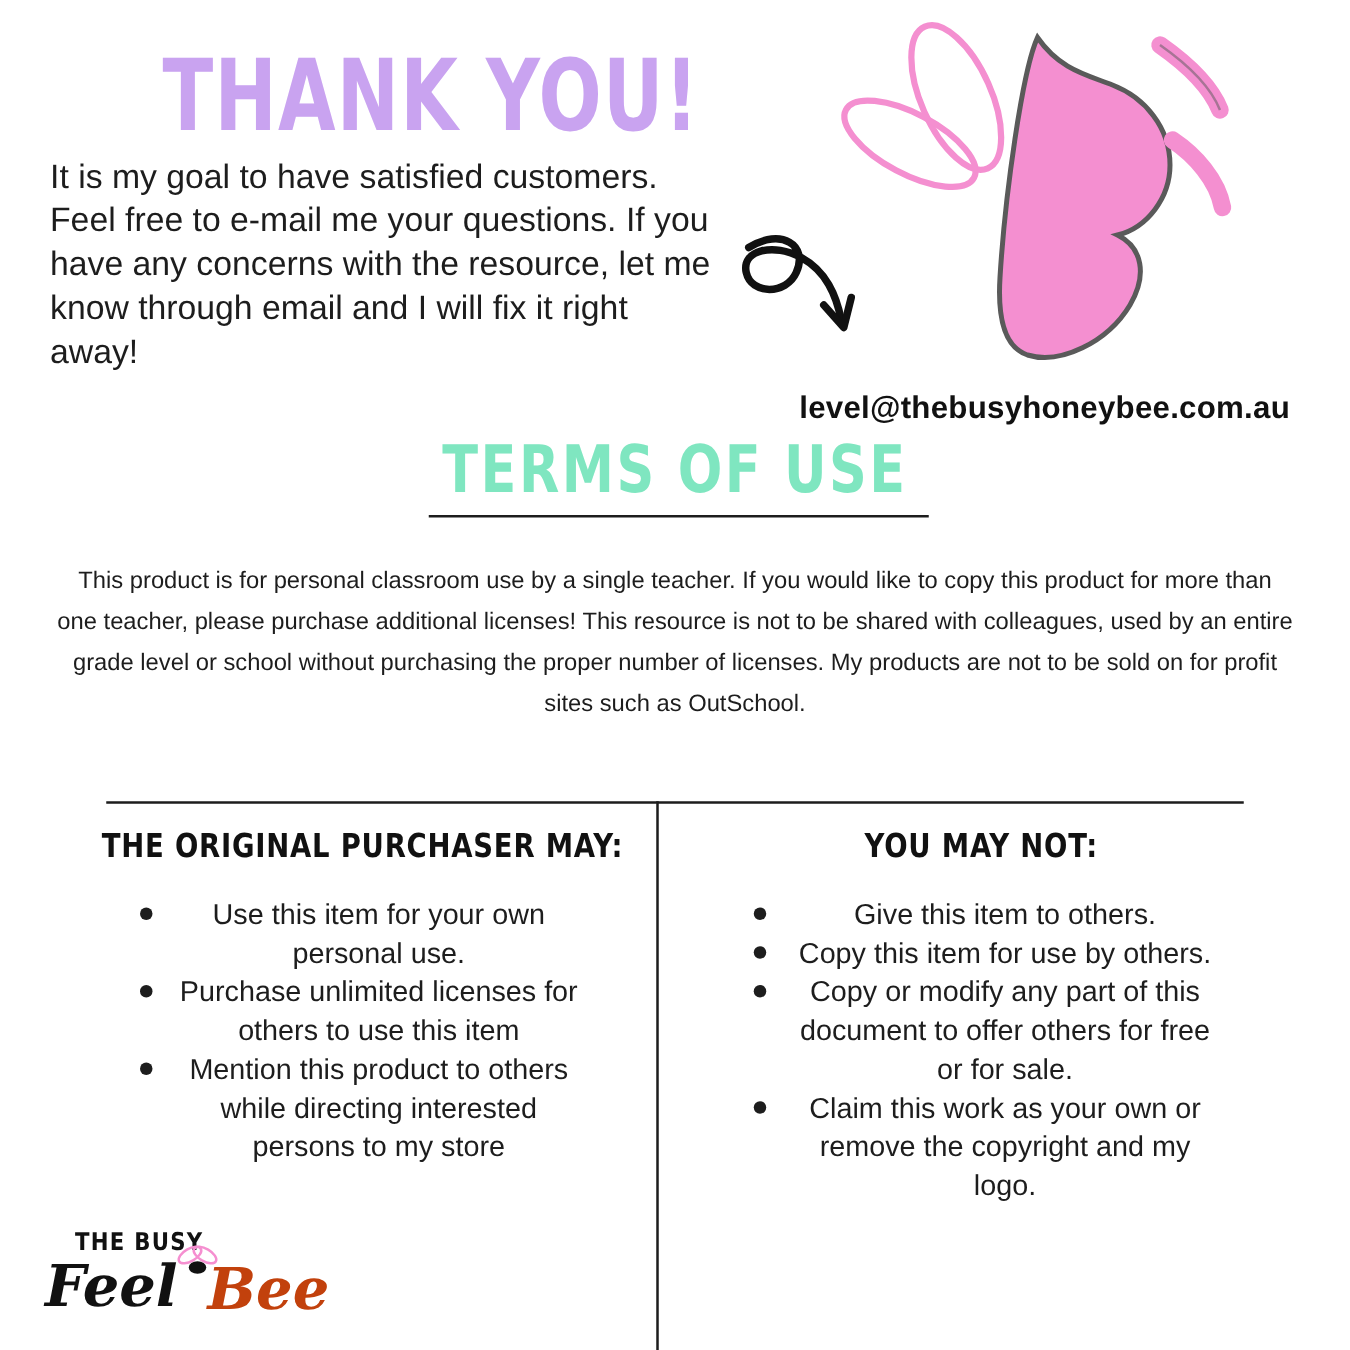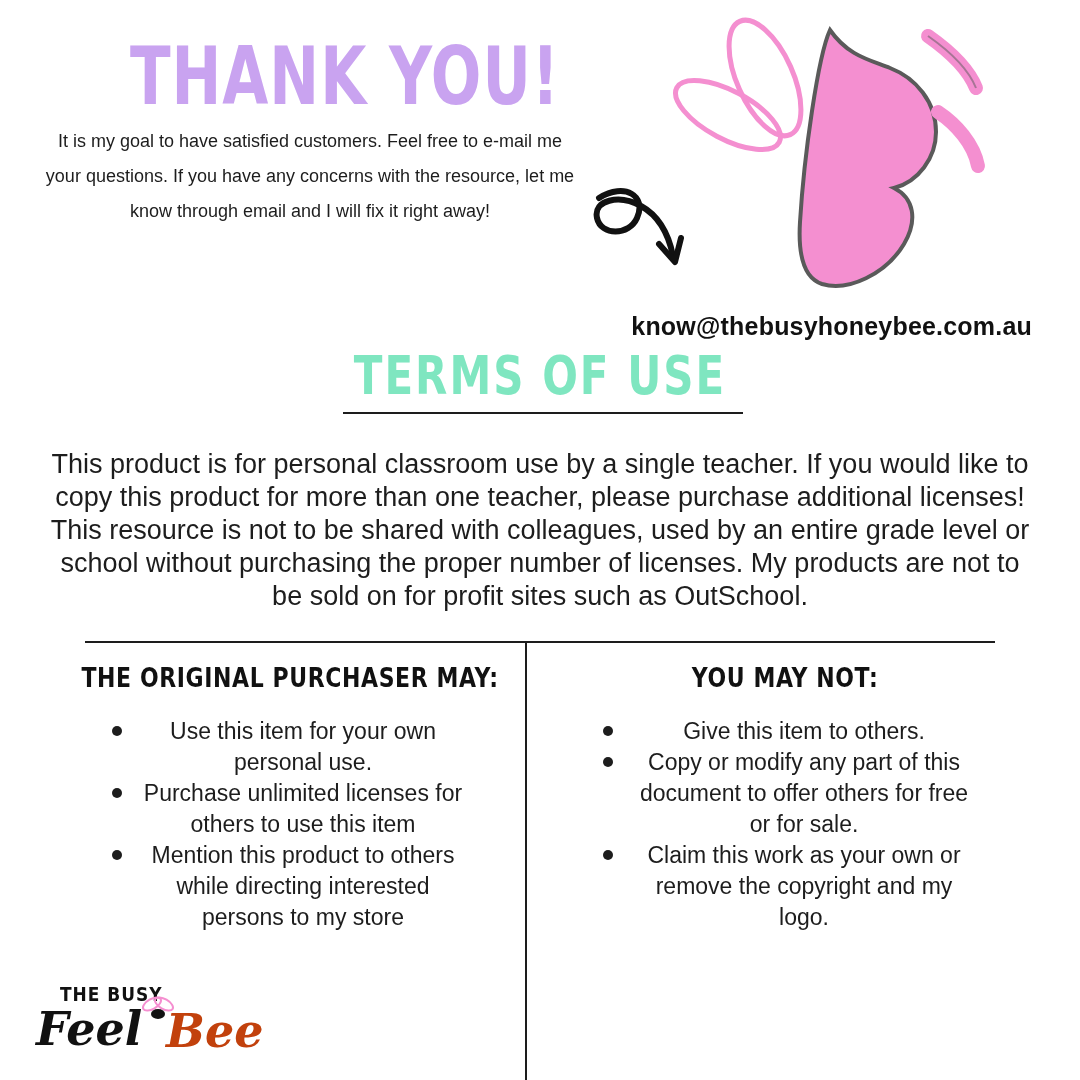--- a/index.html
+++ b/index.html
@@ -31,22 +31,22 @@
     transform-origin: left top;
     text-align: left;
     white-space: nowrap;
   }
 
   .thanks-body {
     position: absolute;
     left: 40px;
     top: 124px;
     width: 540px;
-    text-align: center;
-    font-size: 18px;
+    text-align: left;
+    font-size: 27px;
     line-height: 35px;
     color: #1d1d1d;
   }
 
   
   .bee-logo {
     position: absolute;
     left: 660px;
     top: 10px;
     width: 400px;
@@ -99,21 +99,21 @@
     height: 2px;
     background: #1d1d1d;
   }
 
   .terms-body {
     position: absolute;
     left: 45px;
     top: 448px;
     width: 990px;
     text-align: center;
-    font-size: 27px;
+    font-size: 19px;
     line-height: 33px;
     color: #1d1d1d;
   }
 
   
   .hrule {
     position: absolute;
     left: 85px;
     top: 641px;
     width: 910px;
@@ -240,21 +240,21 @@
   </svg>
 </div>
 
 <div class="arrow-swirl">
   <svg viewBox="0 0 110 100" width="110" height="100" xmlns="http://www.w3.org/2000/svg">
     <path d="M14 18 C40 2 62 16 52 38 C44 56 16 56 12 38 C8 20 34 14 56 26 C76 37 84 56 88 76" fill="none" stroke="#111" stroke-width="6" stroke-linecap="round"></path>
     <path d="M74 64 L90 82 L96 58" fill="none" stroke="#111" stroke-width="6" stroke-linecap="round" stroke-linejoin="round"></path>
   </svg>
 </div>
 
-<div class="email">know@thebusyhoneybee.com.au</div>
+<div class="email">level@thebusyhoneybee.com.au</div>
 
 <div class="terms-heading-wrap">
   <div class="terms-heading">TERMS OF USE</div>
 </div>
 <div class="terms-underline"></div>
 
 <div class="terms-body">This product is for personal classroom use by a single teacher. If you would like to copy this product for more than one teacher, please purchase additional licenses! This resource is not to be shared with colleagues, used by an entire grade level or school without purchasing the proper number of licenses. My products are not to be sold on for profit sites such as OutSchool.</div>
 
 <div class="hrule"></div>
 <div class="vrule"></div>
@@ -265,20 +265,21 @@
     <li><span class="bullet"></span><span>Use this item for your own personal use.</span></li>
     <li><span class="bullet"></span><span>Purchase unlimited licenses for others to use this item</span></li>
     <li><span class="bullet"></span><span>Mention this product to others while directing interested persons to my store</span></li>
   </ul>
 </div>
 
 <div class="col col-right">
   <div class="col-title">YOU MAY NOT:</div>
   <ul class="points">
     <li><span class="bullet"></span><span>Give this item to others.</span></li>
+    <li><span class="bullet"></span><span>Copy this item for use by others.</span></li>
     <li><span class="bullet"></span><span>Copy or modify any part of this document to offer others for free or for sale.</span></li>
     <li><span class="bullet"></span><span>Claim this work as your own or remove the copyright and my logo.</span></li>
   </ul>
 </div>
 
 <div class="footer-logo">
   <div class="fl-busy">THE BUSY</div>
   <div class="fl-honey">Feel</div>
   <div class="fl-bee">Bee</div>
   <svg style="position:absolute;left:120px;top:14px;" width="46" height="34" viewBox="0 0 46 34" xmlns="http://www.w3.org/2000/svg">

